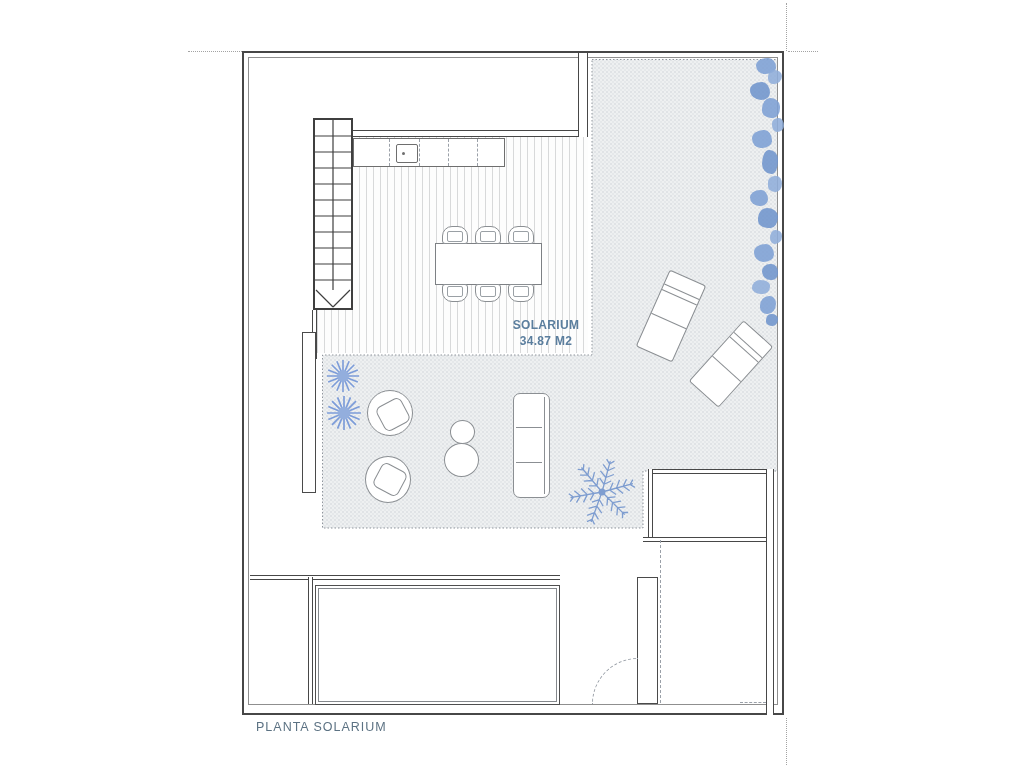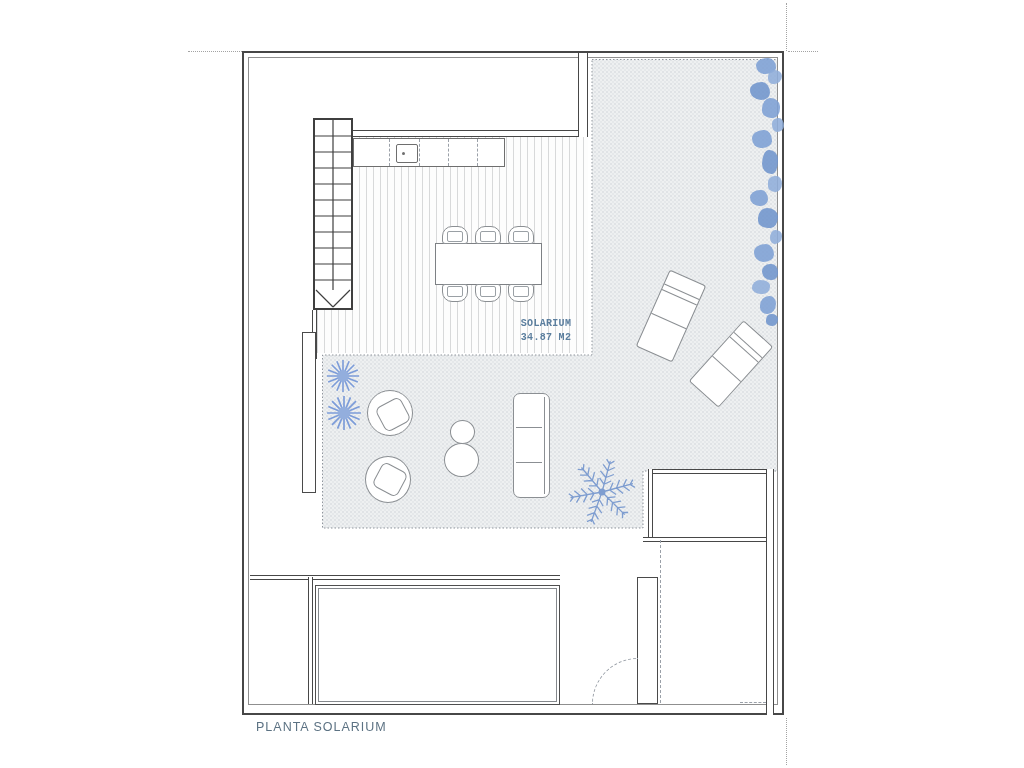--- a/index.html
+++ b/index.html
@@ -26,21 +26,21 @@
   .chair-down .seat{top:1px;}
   
   .tub{border-radius:50%;border:1.2px solid var(--line);background:#fff;}
   .tub .cushion{position:absolute;width:26px;height:25px;border:1px solid var(--line);border-radius:6px;background:#fff;}
   
   .lounger{width:40px;border:1.2px solid var(--line);background:#fff;border-radius:3px;}
   .lounger .l1{position:absolute;left:0;right:0;top:14px;border-top:1px solid var(--line);}
   .lounger .l2{position:absolute;left:0;right:0;top:20px;border-top:1px solid var(--line);}
   .lounger .l3{position:absolute;left:0;right:0;top:46px;border-top:1px solid var(--line);}
   .blob{position:absolute;opacity:.88;}
-  .lbl{color:#5b7e9e;font-size:10px;font-weight:700;line-height:1.35;text-align:center;letter-spacing:.3px;font-family:Liberation Mono, monospace;}
+  .lbl{color:#5b7e9e;font-size:12px;font-weight:700;line-height:1.35;text-align:center;letter-spacing:.3px;}
   .title{color:#5c7283;font-size:12.5px;letter-spacing:1px;text-align:center;}
   .dashv{border-left:1px dashed #9aa0a8;}
   .dashh{border-top:1px dashed #9aa0a8;}
 </style>
 </head>
 <body>
 
 <div id="plan">
 
   <div class="abs refh" style="left:188px;top:51px;width:54px;height:0;"></div>

